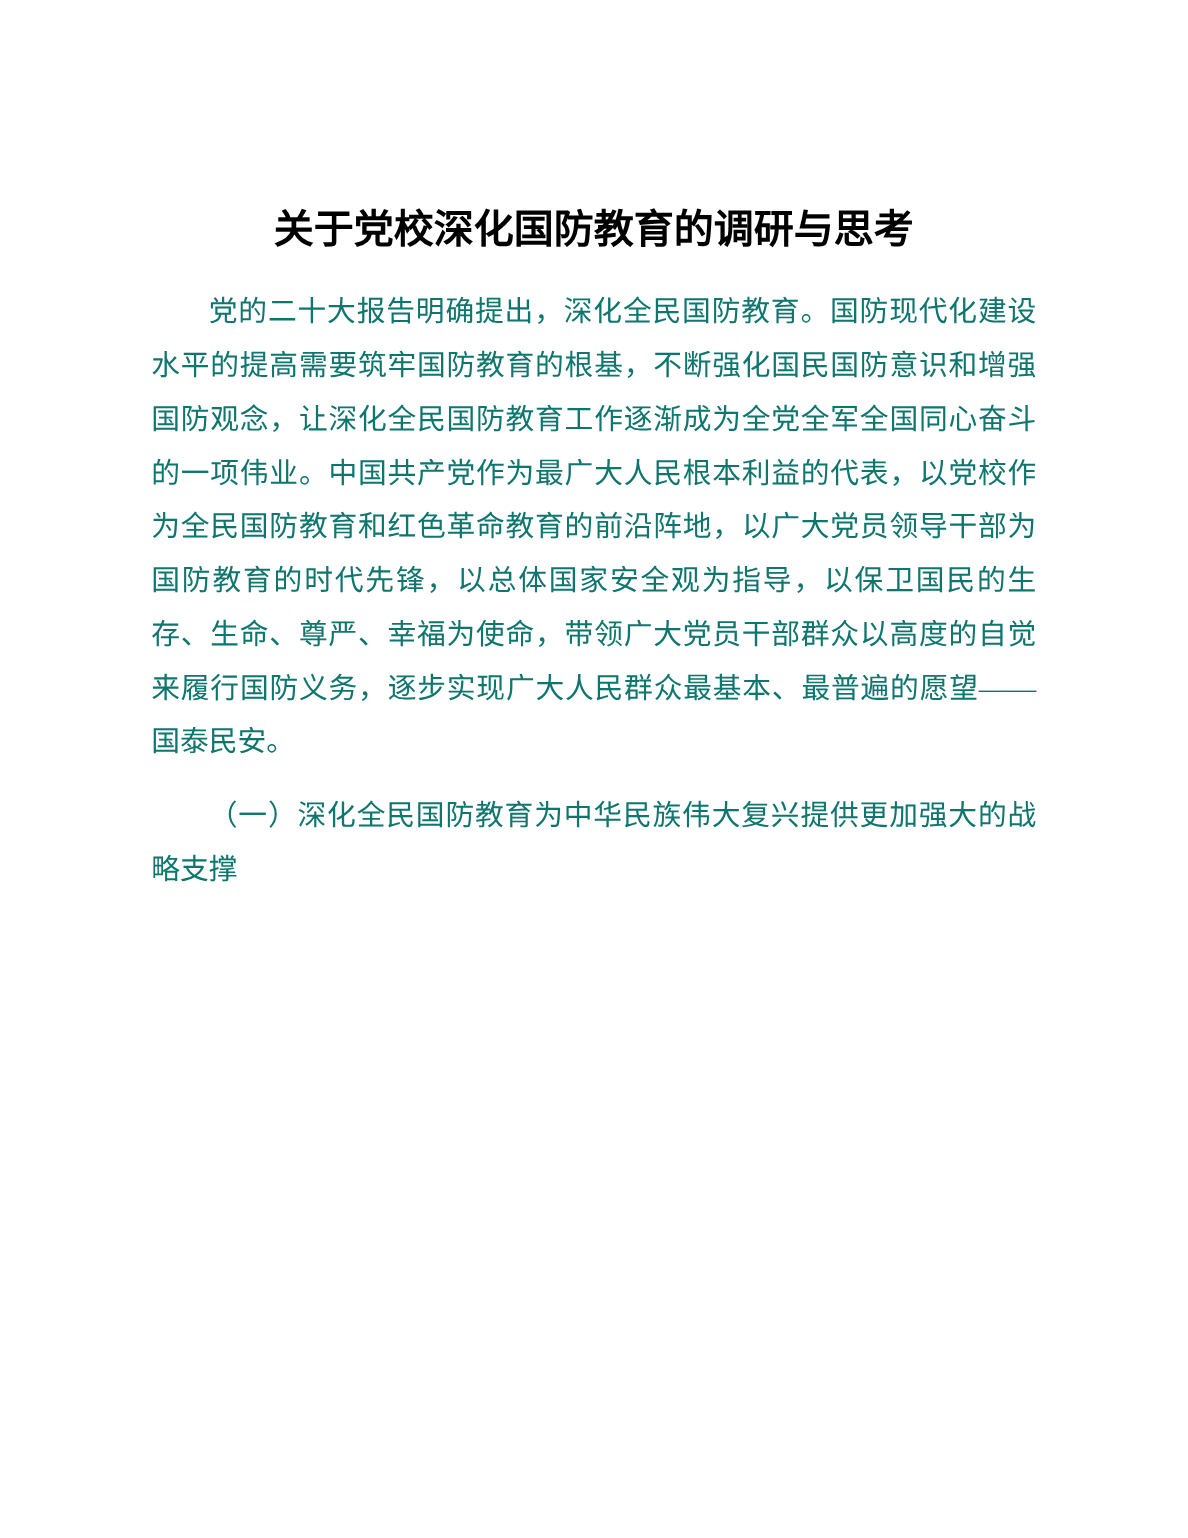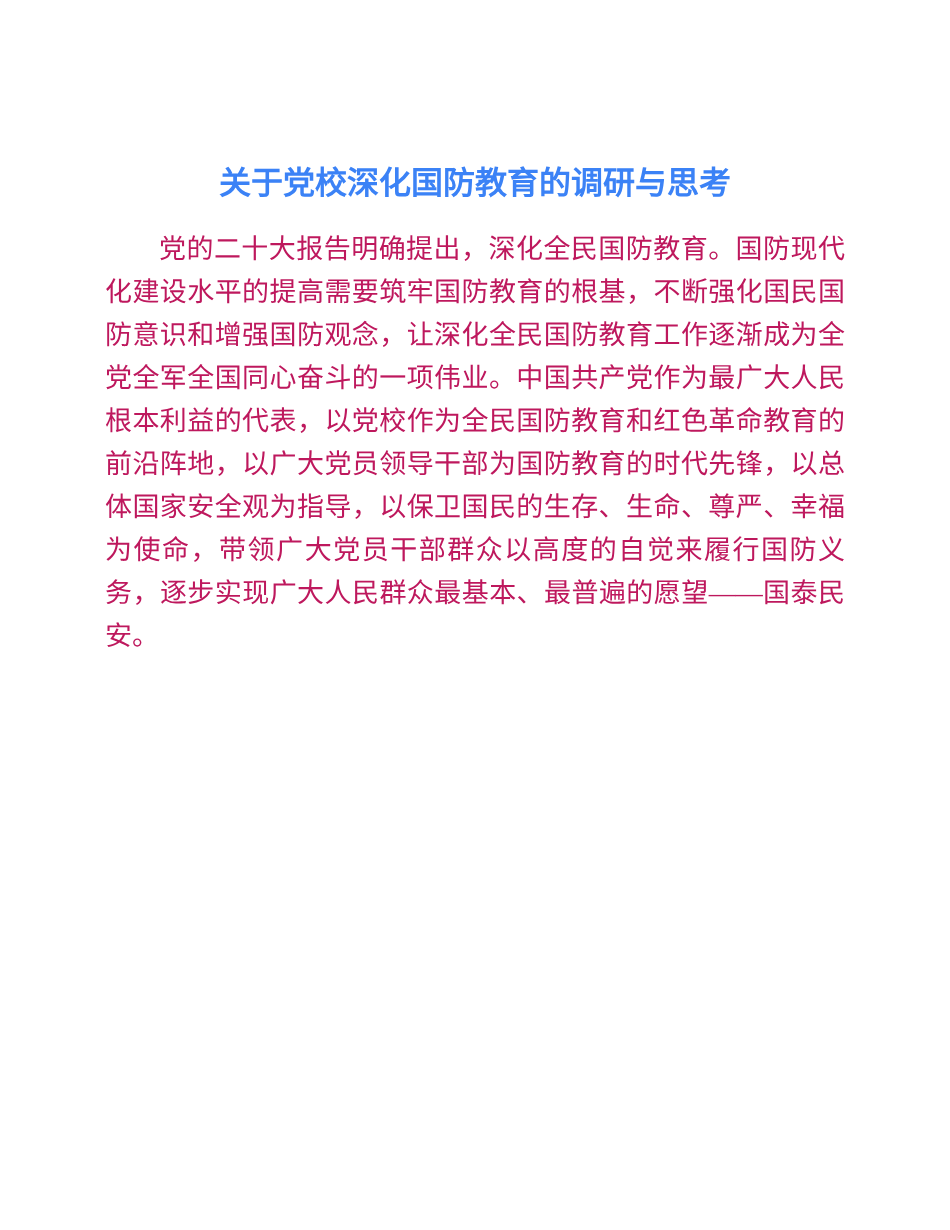--- a/index.html
+++ b/index.html
@@ -20,29 +20,29 @@
     background: #ffffff;
     overflow: hidden;
   }
   .doc-title {
     margin: 0 0 23px 0;
     font-family: "Liberation Sans", "DejaVu Sans", sans-serif;
     font-weight: 700;
     font-size: 32px;
     line-height: 43px;
     text-align: center;
-    color: #3b82f6;
+    color: #000000;
     white-space: nowrap;
   }
   .para {
-    margin: 0;
+    margin: 16px;
     font-family: "Liberation Serif", "DejaVu Serif", serif;
-    font-size: 27px;
+    font-size: 23px;
     line-height: 43px;
-    color: #be185d;
+    color: #0f766e;
     text-align: justify;
     text-justify: inter-character;
     text-indent: 2em;
     word-break: normal;
     overflow-wrap: break-word;
   }
   .para.heading {
     margin-top: 14px;
     margin-bottom: 11px;
   }
@@ -50,14 +50,15 @@
     margin-top: 16px;
   }
 </style>
 </head>
 <body>
 
 <div class="page">
   <h1 class="doc-title">关于党校深化国防教育的调研与思考</h1>
   <div id="doc-body">
       <p class="para body">党的二十大报告明确提出，深化全民国防教育。国防现代化建设水平的提高需要筑牢国防教育的根基，不断强化国民国防意识和增强国防观念，让深化全民国防教育工作逐渐成为全党全军全国同心奋斗的一项伟业。中国共产党作为最广大人民根本利益的代表，以党校作为全民国防教育和红色革命教育的前沿阵地，以广大党员领导干部为国防教育的时代先锋，以总体国家安全观为指导，以保卫国民的生存、生命、尊严、幸福为使命，带领广大党员干部群众以高度的自觉来履行国防义务，逐步实现广大人民群众最基本、最普遍的愿望——国泰民安。</p>
+      <p class="para subheading">（一）深化全民国防教育为中华民族伟大复兴提供更加强大的战略支撑</p>
     </div>
 </div>
 
 </body></html>

